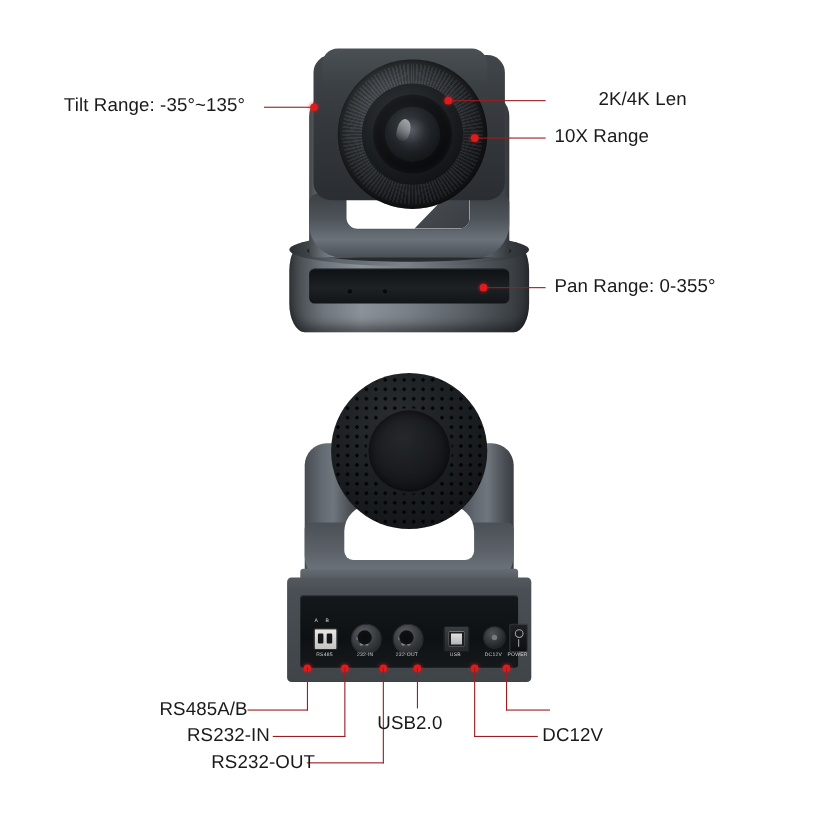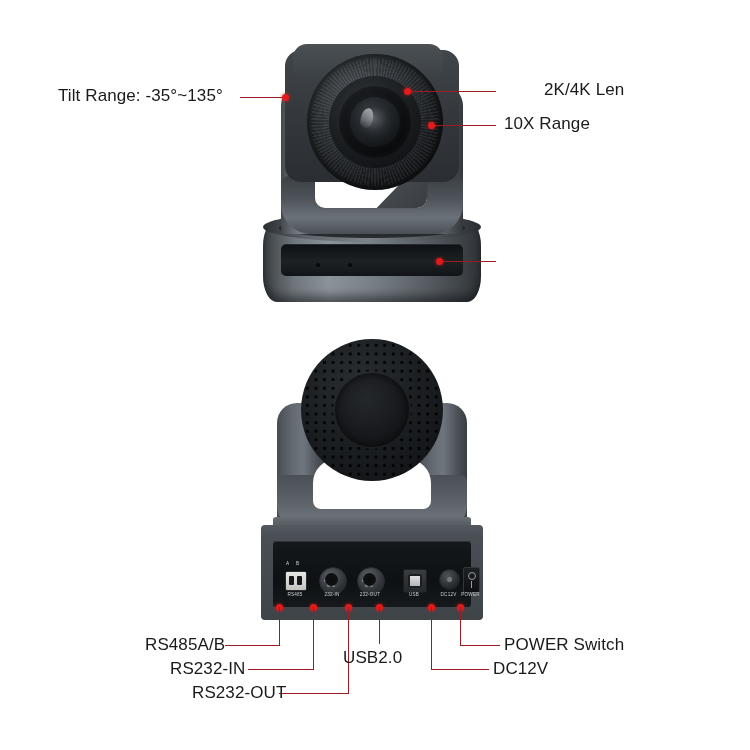--- a/index.html
+++ b/index.html
@@ -358,20 +358,21 @@
   <div class="dot" style="left:282px; top:94px;"></div>
 
   <div class="anno" style="left:504px; top:80px;margin-left:40px;">2K/4K Len</div>
   <div class="leader-h" style="left:408px; top:91px; width:88px;"></div>
   <div class="dot" style="left:404px; top:88px;"></div>
 
   <div class="anno" style="left:504px; top:114px;">10X Range</div>
   <div class="leader-h" style="left:432px; top:125px; width:64px;"></div>
   <div class="dot" style="left:428px; top:122px;"></div>
 
+  <div class="anno" style="left:504px; top:250px;">Pan Range: 0-355°</div>
   <div class="leader-h" style="left:440px; top:261px; width:56px;"></div>
   <div class="dot" style="left:436px; top:258px;"></div>
 
   <div class="cam-bot">
 
     <div class="rear-yoke">
       <div class="rear-arm left"></div>
       <div class="rear-arm right"></div>
       <div class="rear-bridge"></div>
       <div class="rear-window"></div>
@@ -438,20 +439,19 @@
   <div class="leader-h" style="left:279px; top:693px; width:70px;"></div>
   <div class="anno" style="left:192px; top:683px;">RS232-OUT</div>
 
   <div class="dot" style="left:376px; top:604px;"></div>
   <div class="leader-v" style="left:379px; top:607px; height:37px;"></div>
   <div class="anno" style="left:343px; top:648px;">USB2.0</div>
 
   <div class="dot" style="left:457px; top:604px;"></div>
   <div class="leader-v" style="left:460px; top:607px; height:39px;"></div>
   <div class="leader-h" style="left:460px; top:645px; width:40px;"></div>
-  <div class="anno" style="left:504px; top:635px;">POWER Switch</div>
 
   <div class="dot" style="left:428px; top:604px;"></div>
   <div class="leader-v" style="left:431px; top:607px; height:63px;"></div>
   <div class="leader-h" style="left:431px; top:669px; width:58px;"></div>
   <div class="anno" style="left:493px; top:659px;">DC12V</div>
 
 </div>
 
 </body></html>

